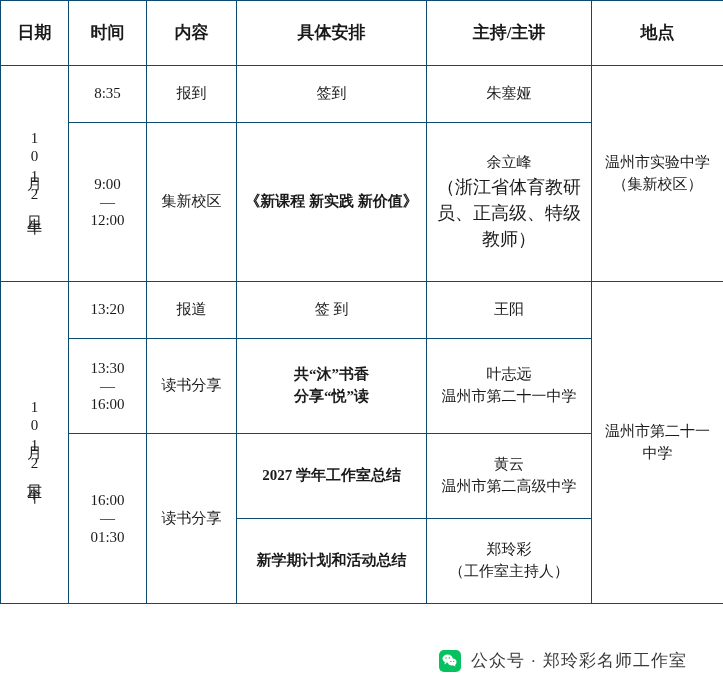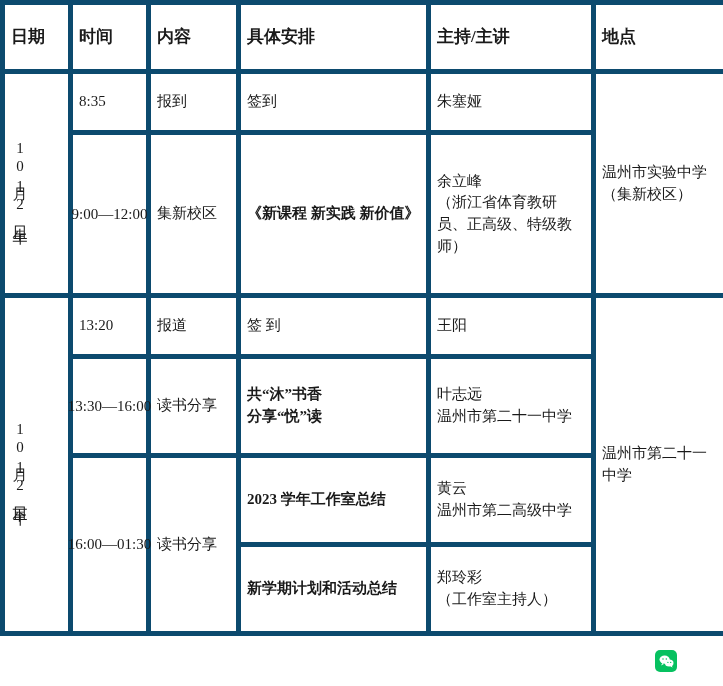--- a/index.html
+++ b/index.html
@@ -17,22 +17,22 @@
   }
   .schedule-wrap {
     padding: 0;
   }
   table.schedule {
     border-collapse: collapse;
     width: 723px;
     table-layout: fixed;
   }
   table.schedule td, table.schedule th {
-    border: 5px solid #0c4a6e;
-    text-align: left;
+    border: 1px solid #0c4a6e;
+    text-align: center;
     vertical-align: middle;
     padding: 4px 6px;
     font-size: 15px;
     line-height: 1.45;
     margin-left: 38px;
   }
   table.schedule thead th {
     font-weight: bold;
     font-size: 17px;
     height: 52px;
@@ -52,32 +52,32 @@
     letter-spacing: 2px;
     display: inline-block;
     line-height: 1.2;
     font-size: 15px;
   }
   .cell-date {
     padding: 8px 2px;
   }
   .time-stack {
     display: flex;
-    flex-direction: row;
+    flex-direction: column;
     align-items: center;
     justify-content: center;
     line-height: 1.35;
   }
   .time-stack .dash {
     display: block;
     line-height: 1.1;
   }
   .multi-line > span { display: block; }
   .bold { font-weight: bold; }
-  .small { font-size: 15px; }
+  .small { font-size: 18px; }
 
   .footer {
     position: absolute;
     left: 0;
     bottom: 14px;
     width: 723px;
     display: flex;
     justify-content: flex-end;
     align-items: center;
     padding-right: 36px;
@@ -184,21 +184,21 @@
       </tr>
       <tr>
         <td rowspan="2" style="height:155px">
           <span class="time-stack">
             <span>16:00</span>
             <span class="dash">—</span>
             <span>01:30</span>
           </span>
         </td>
         <td rowspan="2">读书分享</td>
-        <td class="bold" style="height:76px">2023 学年工作室总结</td>
+        <td class="bold" style="height:76px">2027 学年工作室总结</td>
         <td class="multi-line">
           <span>黄云</span>
           <span>温州市第二高级中学</span>
         </td>
       </tr>
       <tr>
         <td class="bold" style="height:76px">新学期计划和活动总结</td>
         <td class="multi-line">
           <span>郑玲彩</span>
           <span>（工作室主持人）</span>
@@ -214,13 +214,14 @@
       <ellipse cx="5.6" cy="4.6" rx="5.1" ry="4.2" fill="#ffffff"></ellipse>
       <polygon points="3.2,8.0 2.2,10.4 4.8,9.0" fill="#ffffff"></polygon>
       <circle cx="4.0" cy="4.0" r="0.75" fill="#07c160"></circle>
       <circle cx="7.3" cy="4.0" r="0.75" fill="#07c160"></circle>
       <ellipse cx="10.2" cy="8.0" rx="4.3" ry="3.6" fill="#ffffff"></ellipse>
       <polygon points="12.6,10.6 13.6,12.6 11.4,11.4" fill="#ffffff"></polygon>
       <circle cx="8.9" cy="7.4" r="0.65" fill="#07c160"></circle>
       <circle cx="11.7" cy="7.4" r="0.65" fill="#07c160"></circle>
     </svg>
   </span>
+  <span class="footer-text">公众号 · 郑玲彩名师工作室</span>
 </div>
 
 </body></html>

